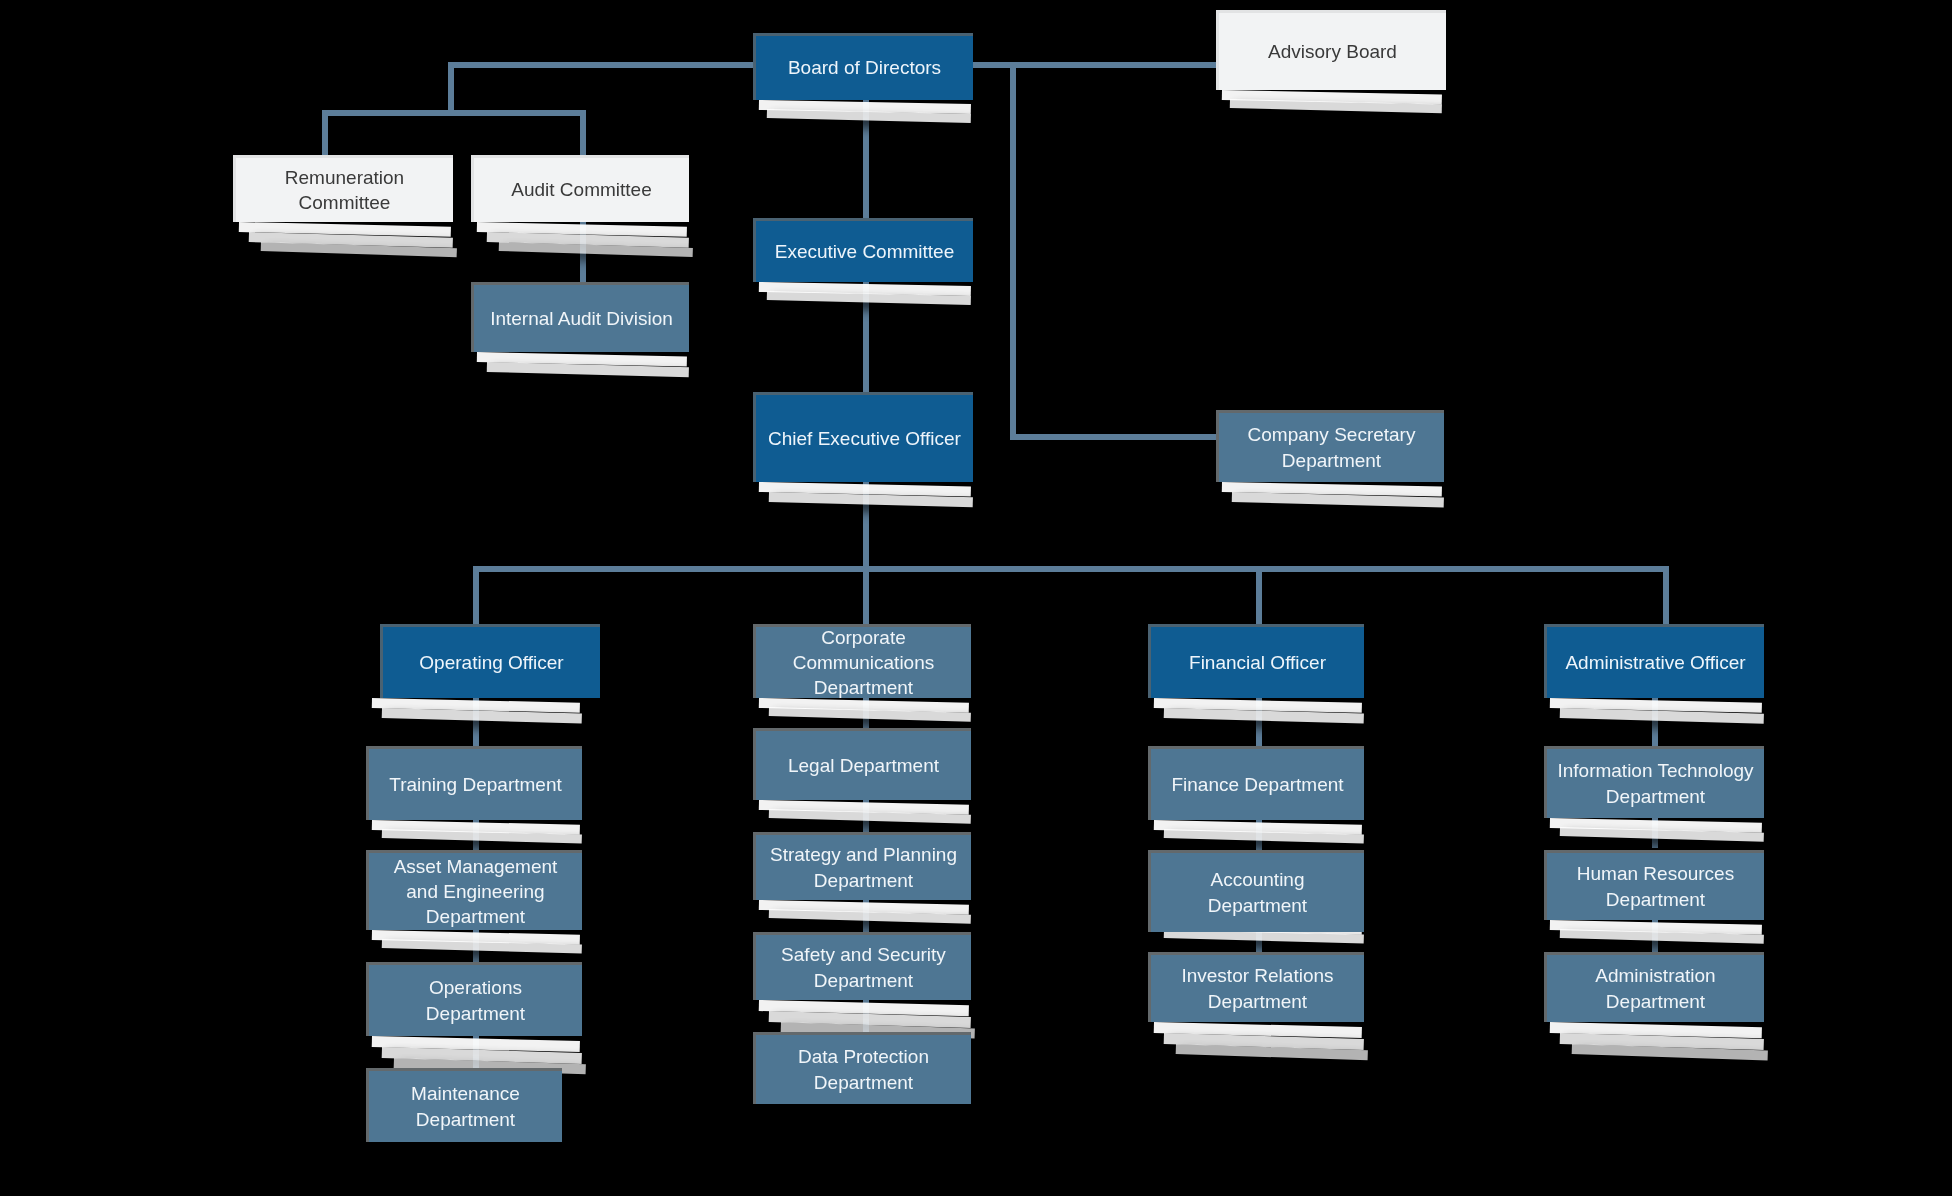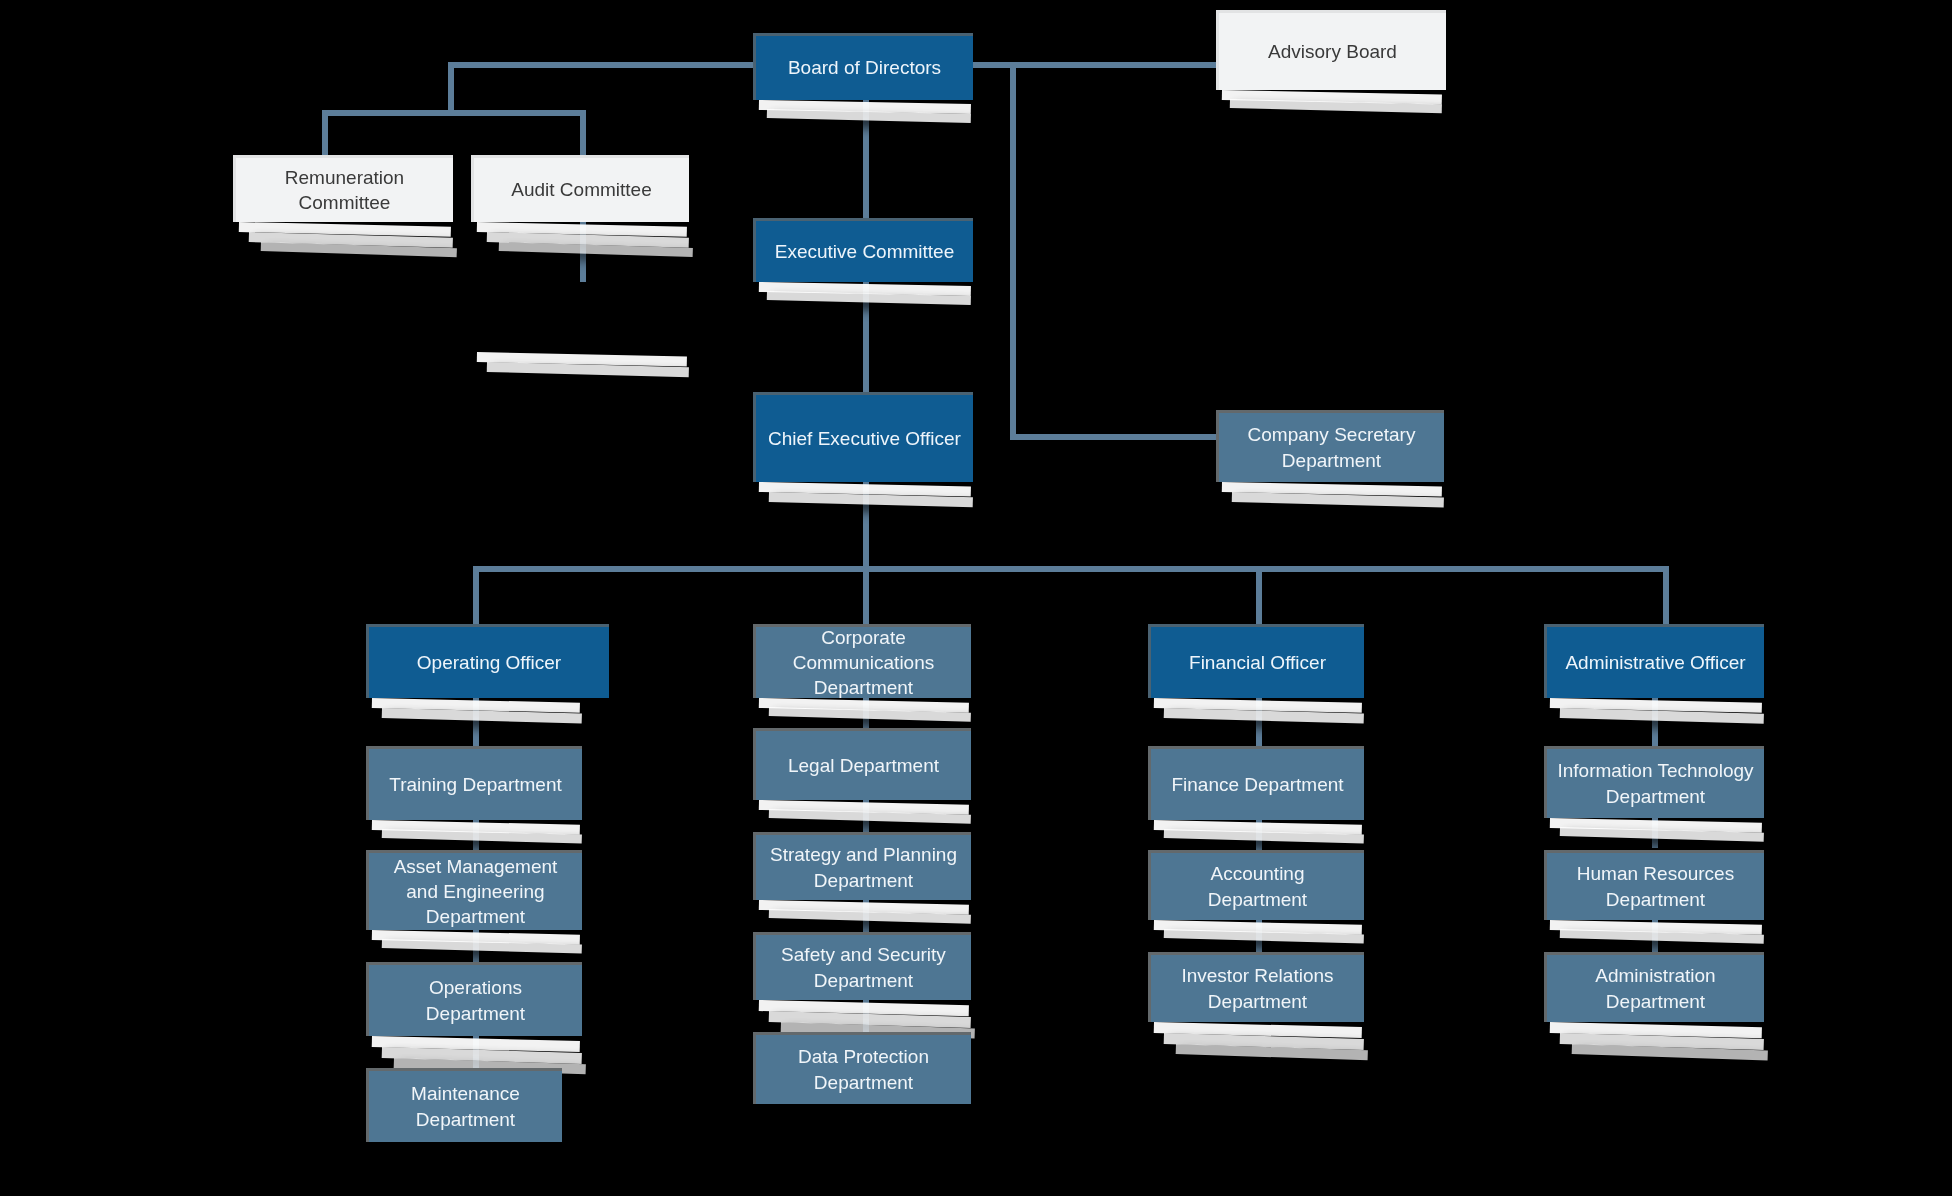--- a/index.html
+++ b/index.html
@@ -261,34 +261,37 @@
   </div>
 
   <div class="node light" style="left:233px; top:155px; width:220px; height:67px;">
     <span class="lbl">Remuneration Committee</span>
   </div>
 
   <div class="node light" style="left:471px; top:155px; width:218px; height:67px;">
     <span class="lbl">Audit Committee</span>
   </div>
 
+  <div class="node dept" style="left:471px; top:282px; width:218px; height:70px;">
+    <span class="lbl">Internal Audit Division</span>
+  </div>
 
   <div class="node exec" style="left:753px; top:218px; width:220px; height:64px;">
     <span class="lbl">Executive Committee</span>
   </div>
 
   <div class="node exec" style="left:753px; top:392px; width:220px; height:90px;">
     <span class="lbl">Chief Executive Officer</span>
   </div>
 
   <div class="node dept" style="left:1216px; top:410px; width:228px; height:72px;">
     <span class="lbl">Company Secretary Department</span>
   </div>
 
-  <div class="node exec" style="left:366px; top:624px; width:243px; height:74px;">
+  <div class="node exec" style="left:380px; top:624px; width:220px; height:74px;">
     <span class="lbl">Operating Officer</span>
   </div>
   <div class="node dept" style="left:366px; top:746px; width:216px; height:74px;">
     <span class="lbl">Training Department</span>
   </div>
   <div class="node dept" style="left:366px; top:962px; width:216px; height:74px;">
     <span class="lbl">Operations Department</span>
   </div>
   <div class="node dept" style="left:366px; top:850px; width:216px; height:80px;">
     <span class="lbl">Asset Management and Engineering Department</span>
@@ -312,21 +315,21 @@
   <div class="node dept" style="left:753px; top:1032px; width:218px; height:72px;">
     <span class="lbl">Data Protection Department</span>
   </div>
 
   <div class="node exec" style="left:1148px; top:624px; width:216px; height:74px;">
     <span class="lbl">Financial Officer</span>
   </div>
   <div class="node dept" style="left:1148px; top:746px; width:216px; height:74px;">
     <span class="lbl">Finance Department</span>
   </div>
-  <div class="node dept" style="left:1148px; top:850px; width:216px; height:70px;">
+  <div class="node dept" style="left:1148px; top:850px; width:216px; height:82px;">
     <span class="lbl">Accounting Department</span>
   </div>
   <div class="node exec" style="left:1544px; top:624px; width:220px; height:74px;">
     <span class="lbl">Administrative Officer</span>
   </div>
 
   <div class="node dept" style="left:1148px; top:952px; width:216px; height:70px;">
     <span class="lbl">Investor Relations Department</span>
   </div>
   <div class="node dept" style="left:1544px; top:746px; width:220px; height:72px;">

